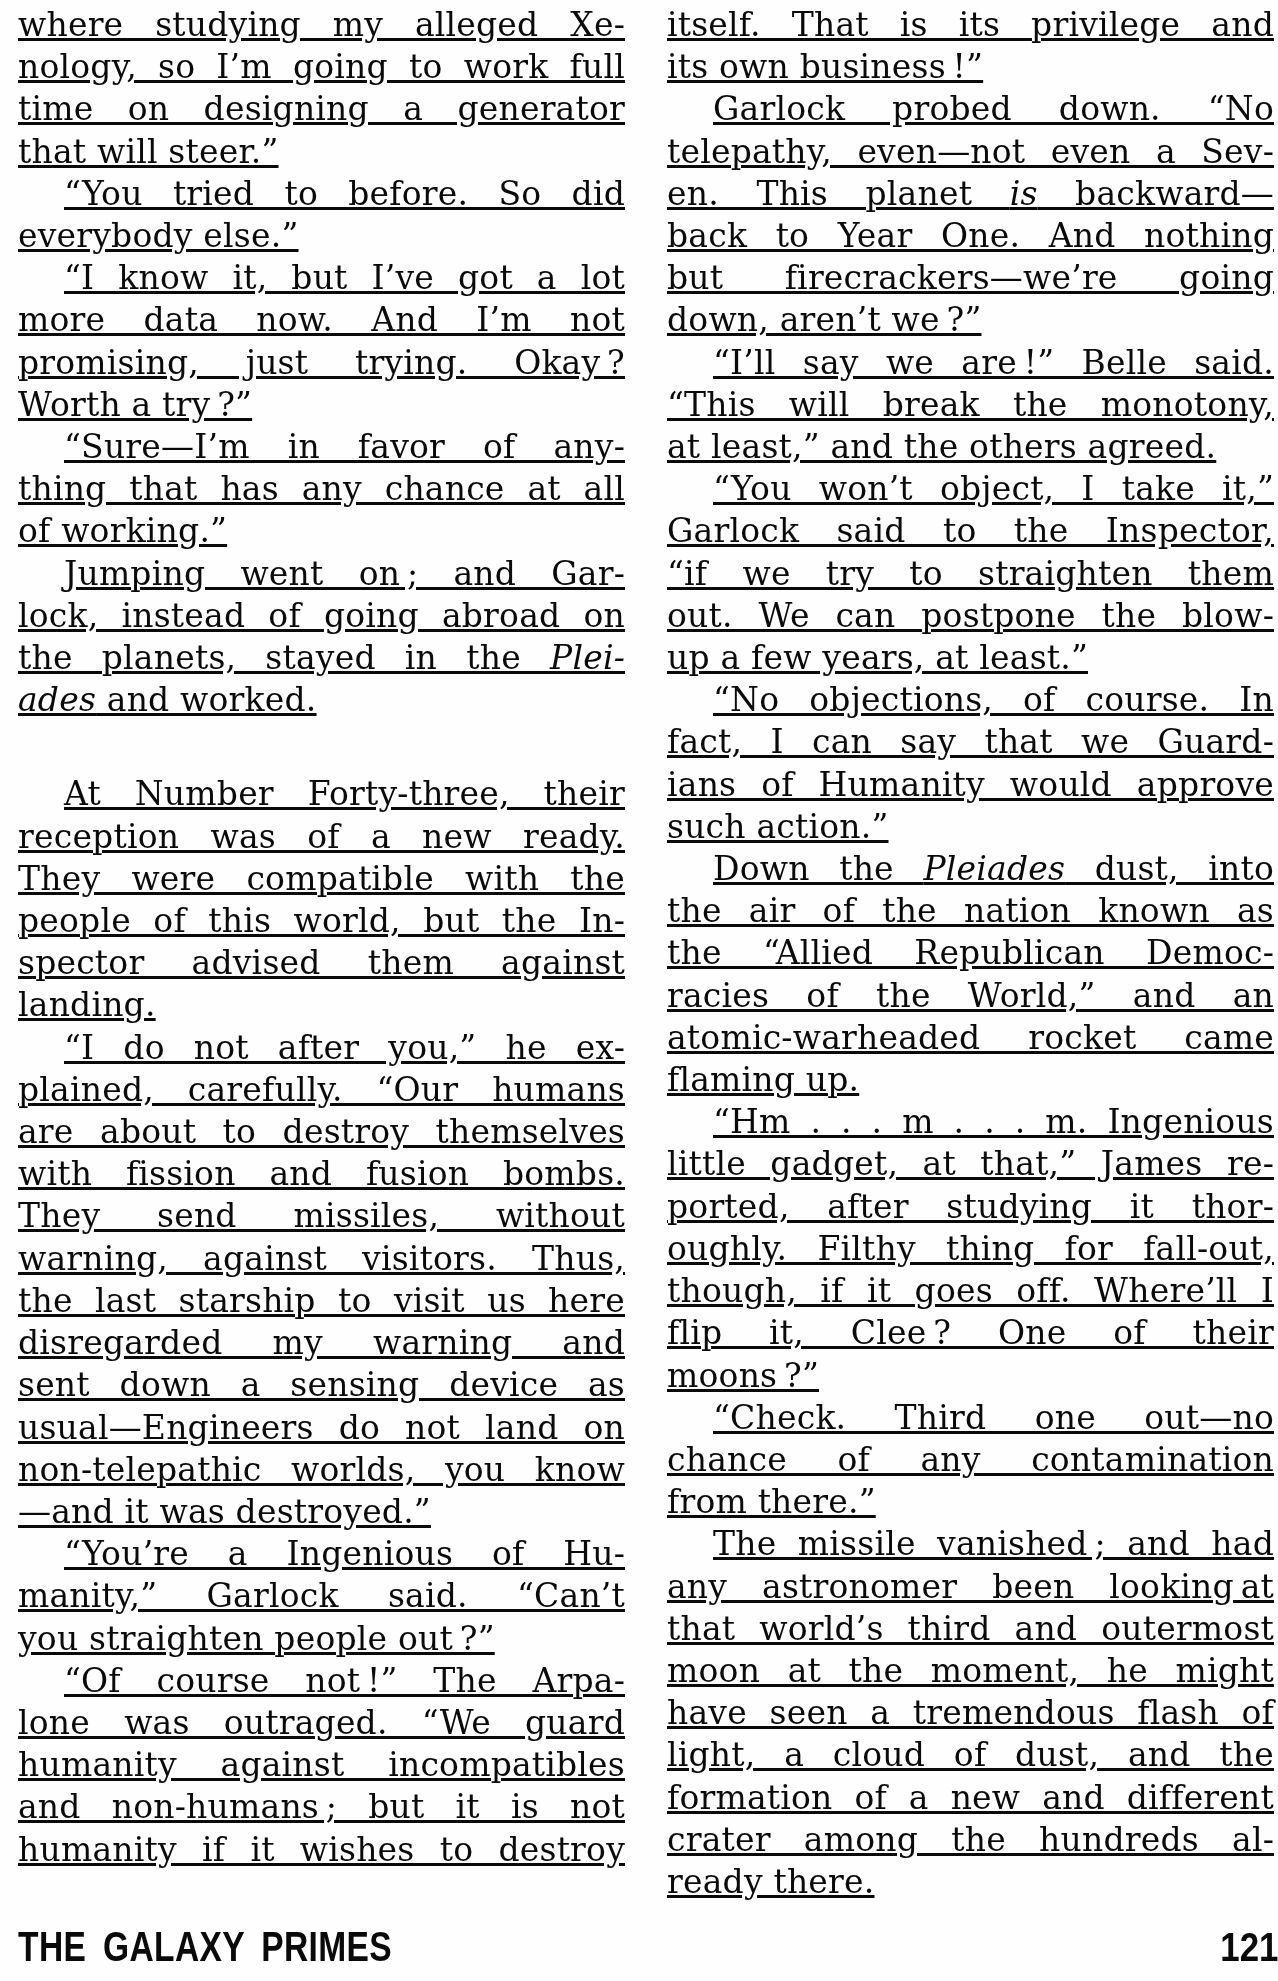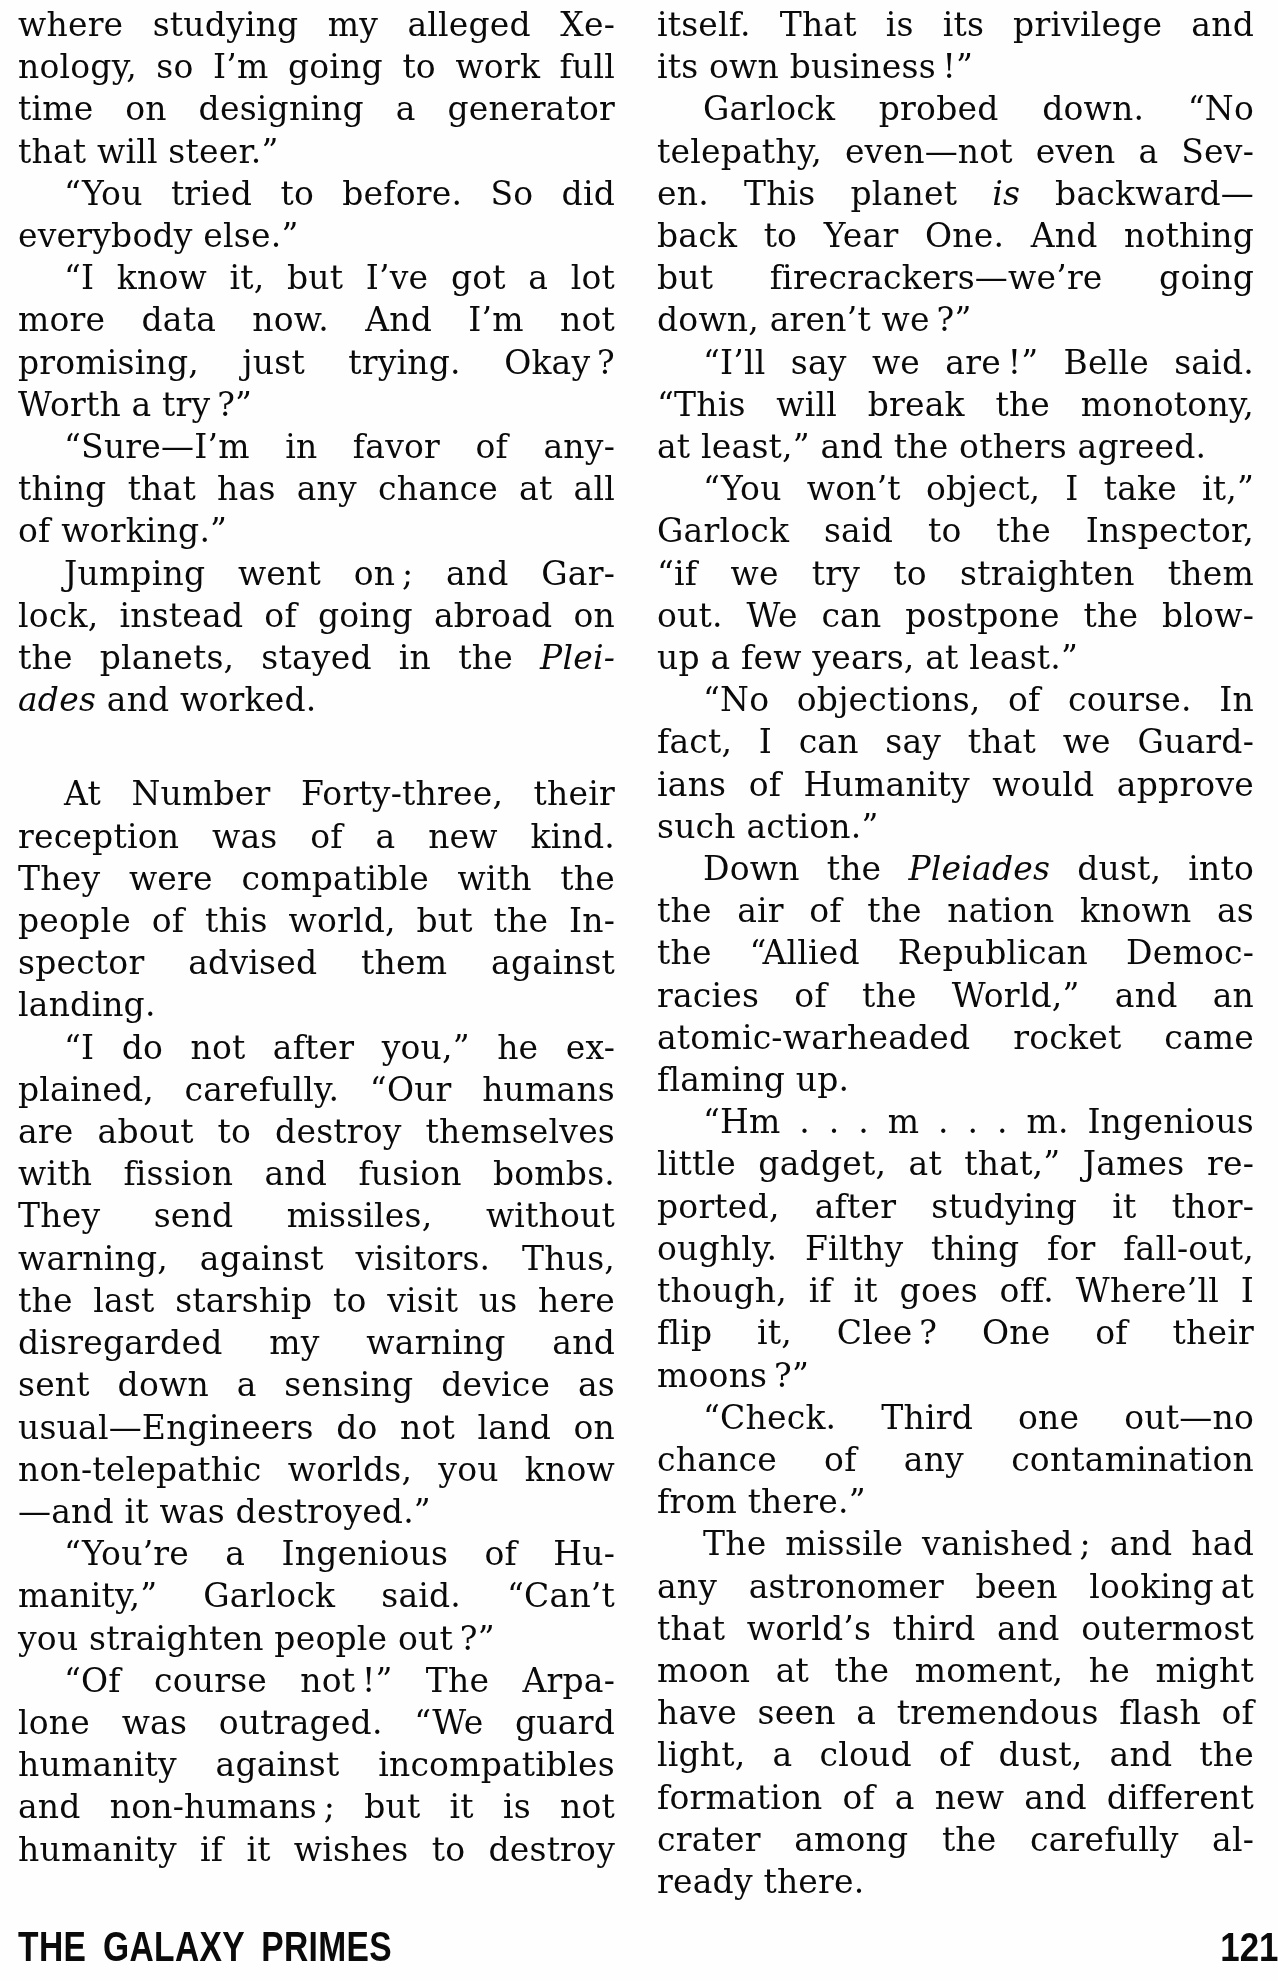--- a/index.html
+++ b/index.html
@@ -10,22 +10,23 @@
   }
   .page {
     position: relative;
     width: 1278px; height: 1981px;
     background: #fefefe;
     color: #0a0a0a;
     font-family: "DejaVu Serif", serif;
   }
   .columns {
     display: flex;
-    padding: 4px 24px 0 18px;
+    padding: 4px 4px 0 18px;
     gap: 42px;
+    text-decoration: underline;
   }
   .col {
     flex: 1 1 0;
     min-width: 0;
     font-size: 33px;
     line-height: 42.2px;
     letter-spacing: 0.2px;
   }
   .paragraph { margin: 0; }
   .paragraph.space-before { margin-top: 52px; }
@@ -91,21 +92,21 @@
           <div class="line flush"><span>of working.”</span></div>
         </div>
         <div class="paragraph">
           <div class="line indent"><span>Jumping went on ; and Gar-</span></div>
           <div class="line"><span>lock, instead of going abroad on</span></div>
           <div class="line"><span>the planets, stayed in the </span><i>Plei-</i></div>
           <div class="line flush"><i>ades</i><span> and worked.</span></div>
         </div>
         <div class="paragraph space-before">
           <div class="line indent"><span>At Number Forty-three, their</span></div>
-          <div class="line"><span>reception was of a new kind.</span></div>
+          <div class="line"><span>reception was of a new ready.</span></div>
           <div class="line"><span>They were compatible with the</span></div>
           <div class="line"><span>people of this world, but the In-</span></div>
           <div class="line"><span>spector advised them against</span></div>
           <div class="line flush"><span>landing.</span></div>
         </div>
         <div class="paragraph">
           <div class="line indent"><span>“I do not after you,” he ex-</span></div>
           <div class="line"><span>plained, carefully. “Our humans</span></div>
           <div class="line"><span>are about to destroy themselves</span></div>
           <div class="line"><span>with fission and fusion bombs.</span></div>
@@ -185,21 +186,21 @@
           <div class="line flush"><span>from there.”</span></div>
         </div>
         <div class="paragraph">
           <div class="line indent"><span>The missile vanished ; and had</span></div>
           <div class="line"><span>any astronomer been looking at</span></div>
           <div class="line"><span>that world’s third and outermost</span></div>
           <div class="line"><span>moon at the moment, he might</span></div>
           <div class="line"><span>have seen a tremendous flash of</span></div>
           <div class="line"><span>light, a cloud of dust, and the</span></div>
           <div class="line"><span>formation of a new and different</span></div>
-          <div class="line"><span>crater among the carefully al-</span></div>
+          <div class="line"><span>crater among the hundreds al-</span></div>
           <div class="line flush"><span>ready there.</span></div>
         </div>
       </div>
   </div>
   <div class="footer">
     <div class="book-title">THE GALAXY PRIMES</div>
     <div class="page-number">121</div>
   </div>
 </div>
 

